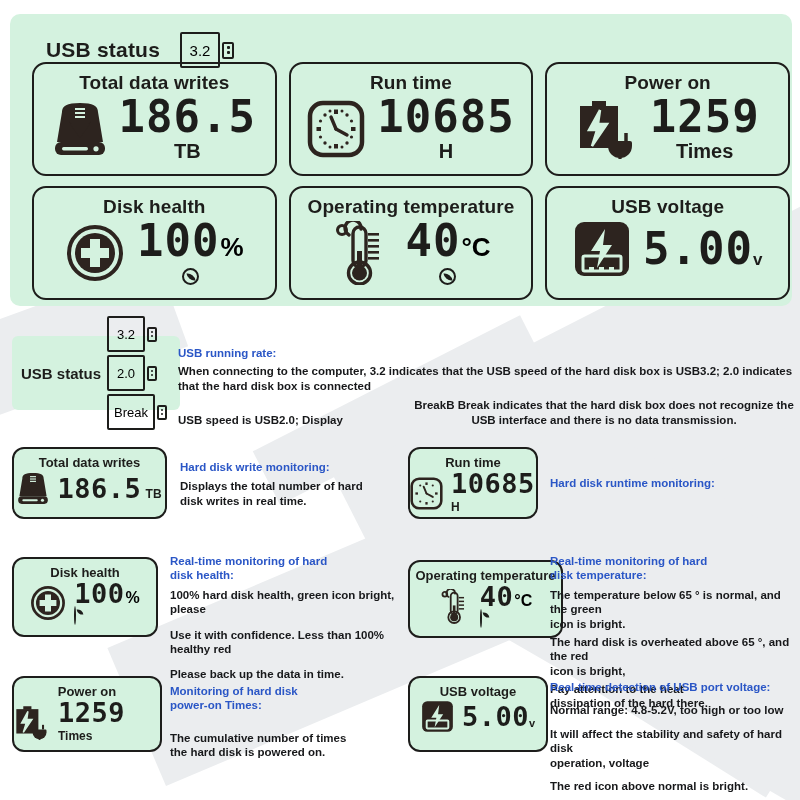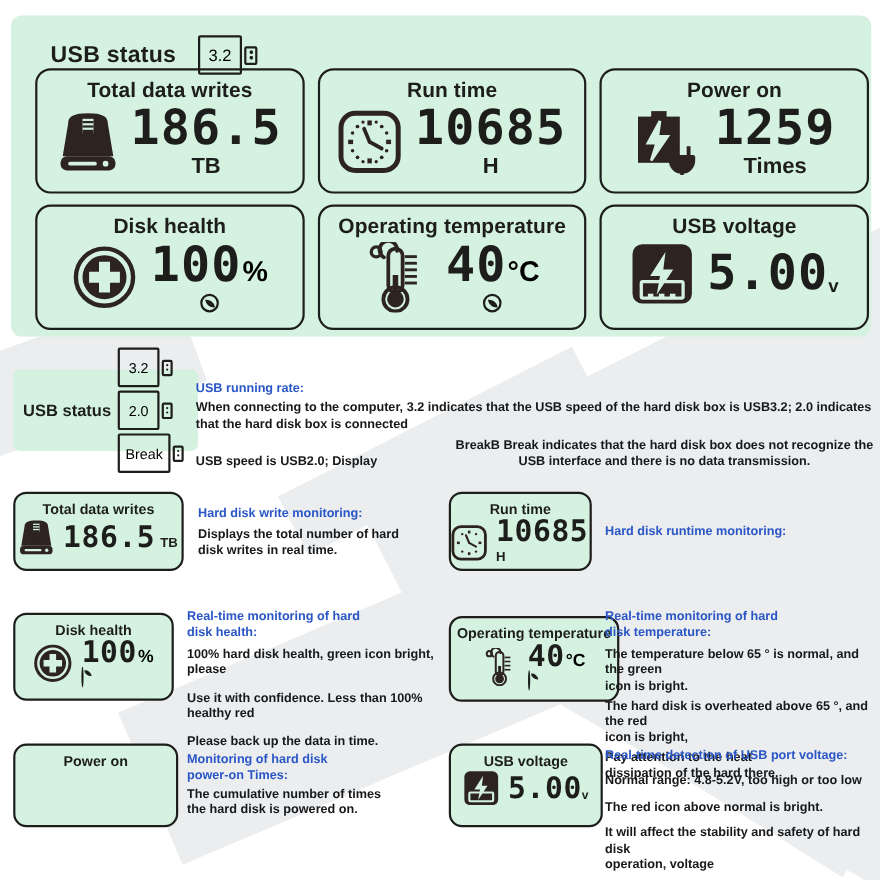--- a/index.html
+++ b/index.html
@@ -476,25 +476,42 @@
     <div class="p" style="white-space:pre-line">The temperature below 65 ° is normal, and the green
 icon is bright.</div>
     <div class="p" style="white-space:pre-line;margin-top:4px">The hard disk is overheated above 65 °, and the red
 icon is bright,</div>
     <div class="p" style="white-space:pre-line;margin-top:4px">Pay attention to the heat
 dissipation of the hard there.</div>
   </div>
 
   <div class="lcard" style="left:12px; top:676px; width:150px; height:76px;">
     <div class="cap">Power on</div>
+    <div class="body">
+      <span class="ico">
+        <svg width="36" height="35" viewBox="0 0 62 60">
+          <rect x="16" y="2" width="14" height="6" fill="#2d241f"></rect>
+          <rect x="4" y="7" width="38" height="42" fill="#2d241f"></rect>
+          <path d="M24 11 L13 31 L21 31 L16 47 L31 25 L22 25 Z" fill="#d4f2df" stroke="#d4f2df" stroke-width="2.5"></path>
+          <path d="M38 34 L38 42" stroke="#2d241f" stroke-width="3.5"></path>
+          <path d="M50 34 L50 42" stroke="#2d241f" stroke-width="3.5"></path>
+          <path d="M34 42 h20 a2 2 0 0 1 2 2 v3 a12 12 0 0 1 -12 12 h-0 a12 12 0 0 1 -12 -12 v-3 a2 2 0 0 1 2 -2 z" fill="#2d241f"></path>
+          <path d="M44 57 L44 60" stroke="#2d241f" stroke-width="3.2"></path>
+        </svg>
+      </span>
+      <span class="readout">
+        <span class="seg">1259</span>
+        <span class="unit">Times</span>
+      </span>
+    </div>
   </div>
   <div class="txtblock" style="left:170px; top:684px; width:230px;">
     <div class="h" style="white-space:pre-line">Monitoring of hard disk
 power-on Times:</div>
-    <div class="p" style="white-space:pre-line;margin-top:2px">The cumulative number of times
+    <div class="p" style="white-space:pre-line;margin-top:18px">The cumulative number of times
 the hard disk is powered on.</div>
   </div>
 
   <div class="lcard" style="left:408px; top:676px; width:140px; height:76px;">
     <div class="cap">USB voltage</div>
     <div class="body">
       <span class="ico">
         <svg width="33" height="33" viewBox="0 0 58 58">
           <rect x="2" y="2" width="54" height="54" rx="9" fill="#2d241f"></rect>
           <path d="M32 9 L18 31 L27 31 L24 48 L39 25 L30 25 Z" fill="#d4f2df"></path>
@@ -505,18 +522,18 @@
         <span class="inline-row" style="align-items:flex-end">
           <span class="seg">5.00</span>
           <span class="unit right">v</span>
         </span>
       </span>
     </div>
   </div>
   <div class="txtblock" style="left:550px; top:680px; width:245px;">
     <div class="h" style="white-space:pre-line">Real-time detection of USB port voltage:</div>
     <div class="p" style="white-space:pre-line;margin-top:9px">Normal range: 4.8-5.2V, too high or too low</div>
-    <div class="p" style="white-space:pre-line;margin-top:9px">The red icon above normal is bright.</div>
     <div class="p" style="white-space:pre-line;margin-top:9px">It will affect the stability and safety of hard disk
 operation, voltage</div>
+    <div class="p" style="white-space:pre-line;margin-top:9px">The red icon above normal is bright.</div>
   </div>
 
 </div>
 
 </body></html>

